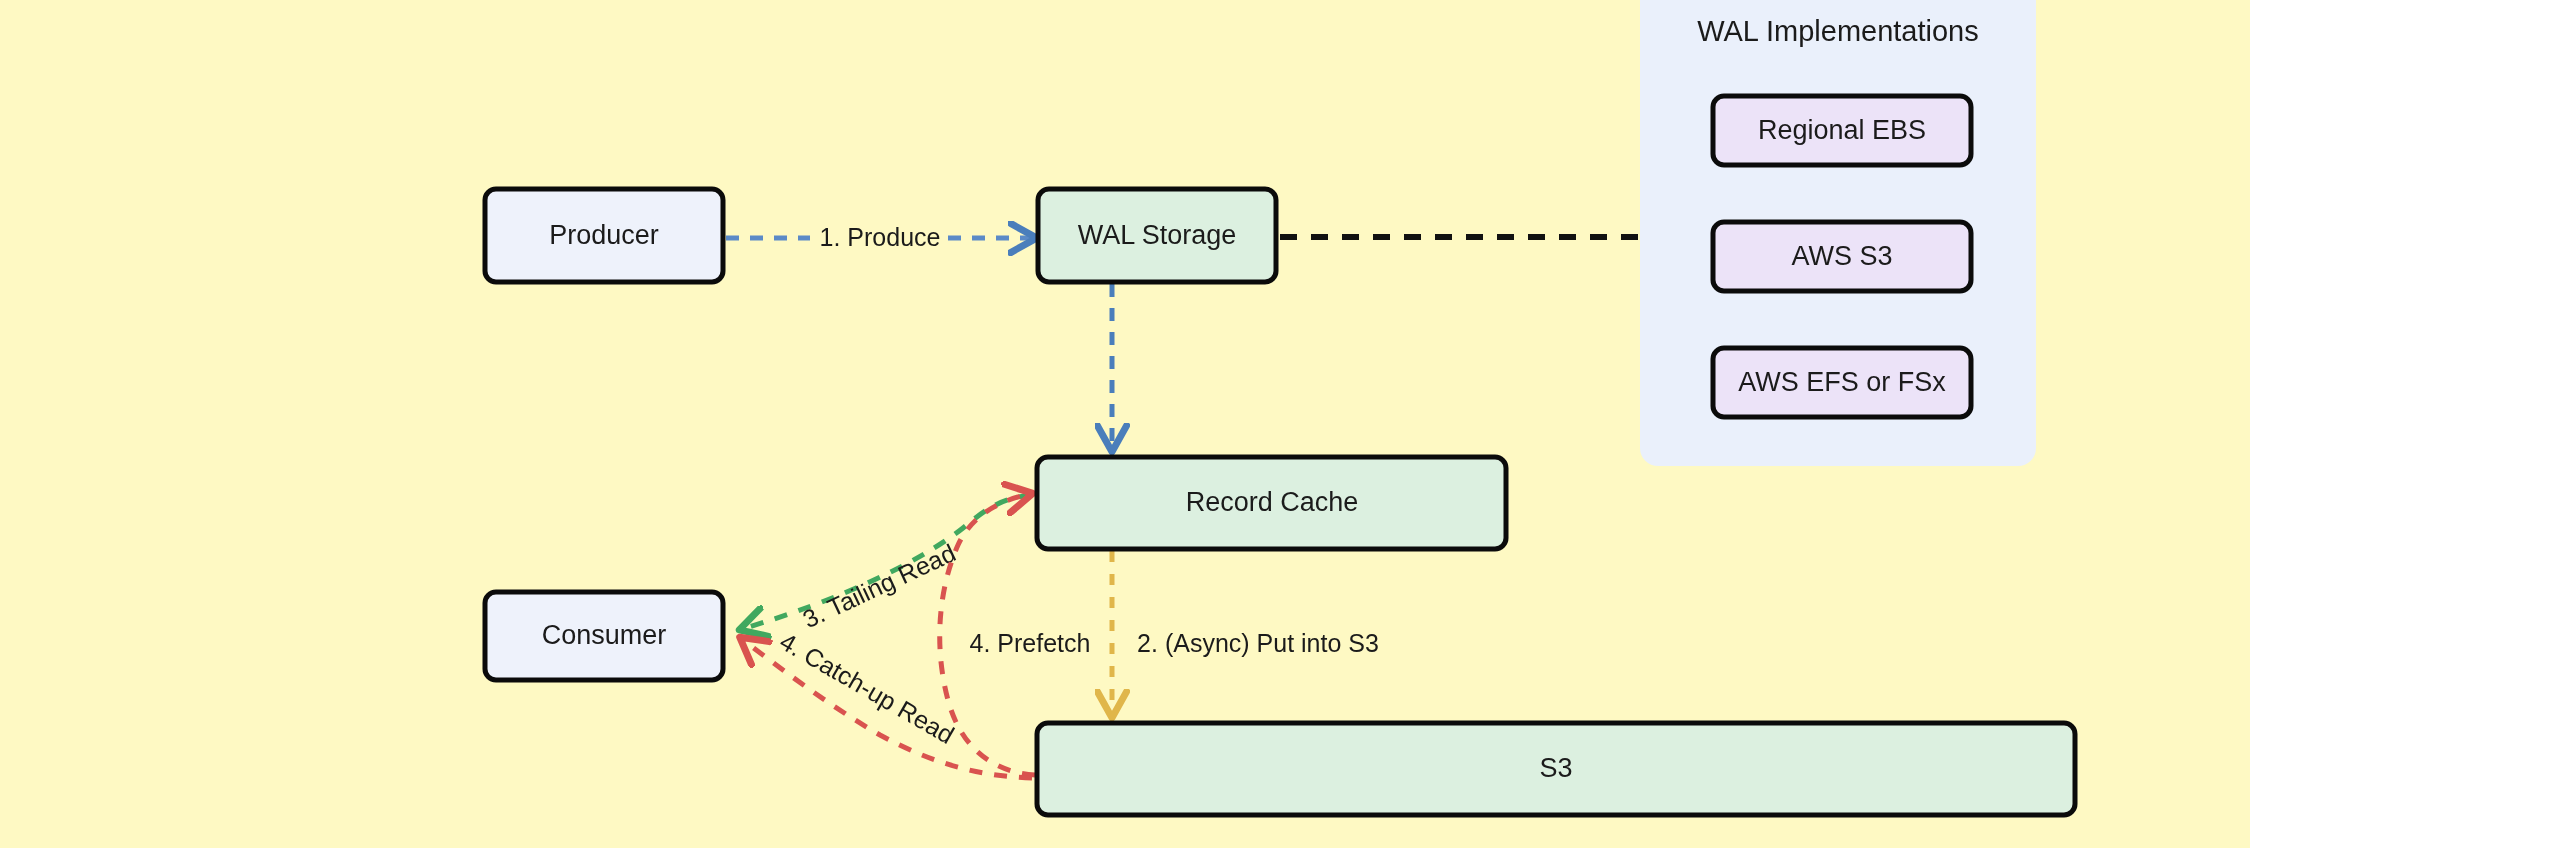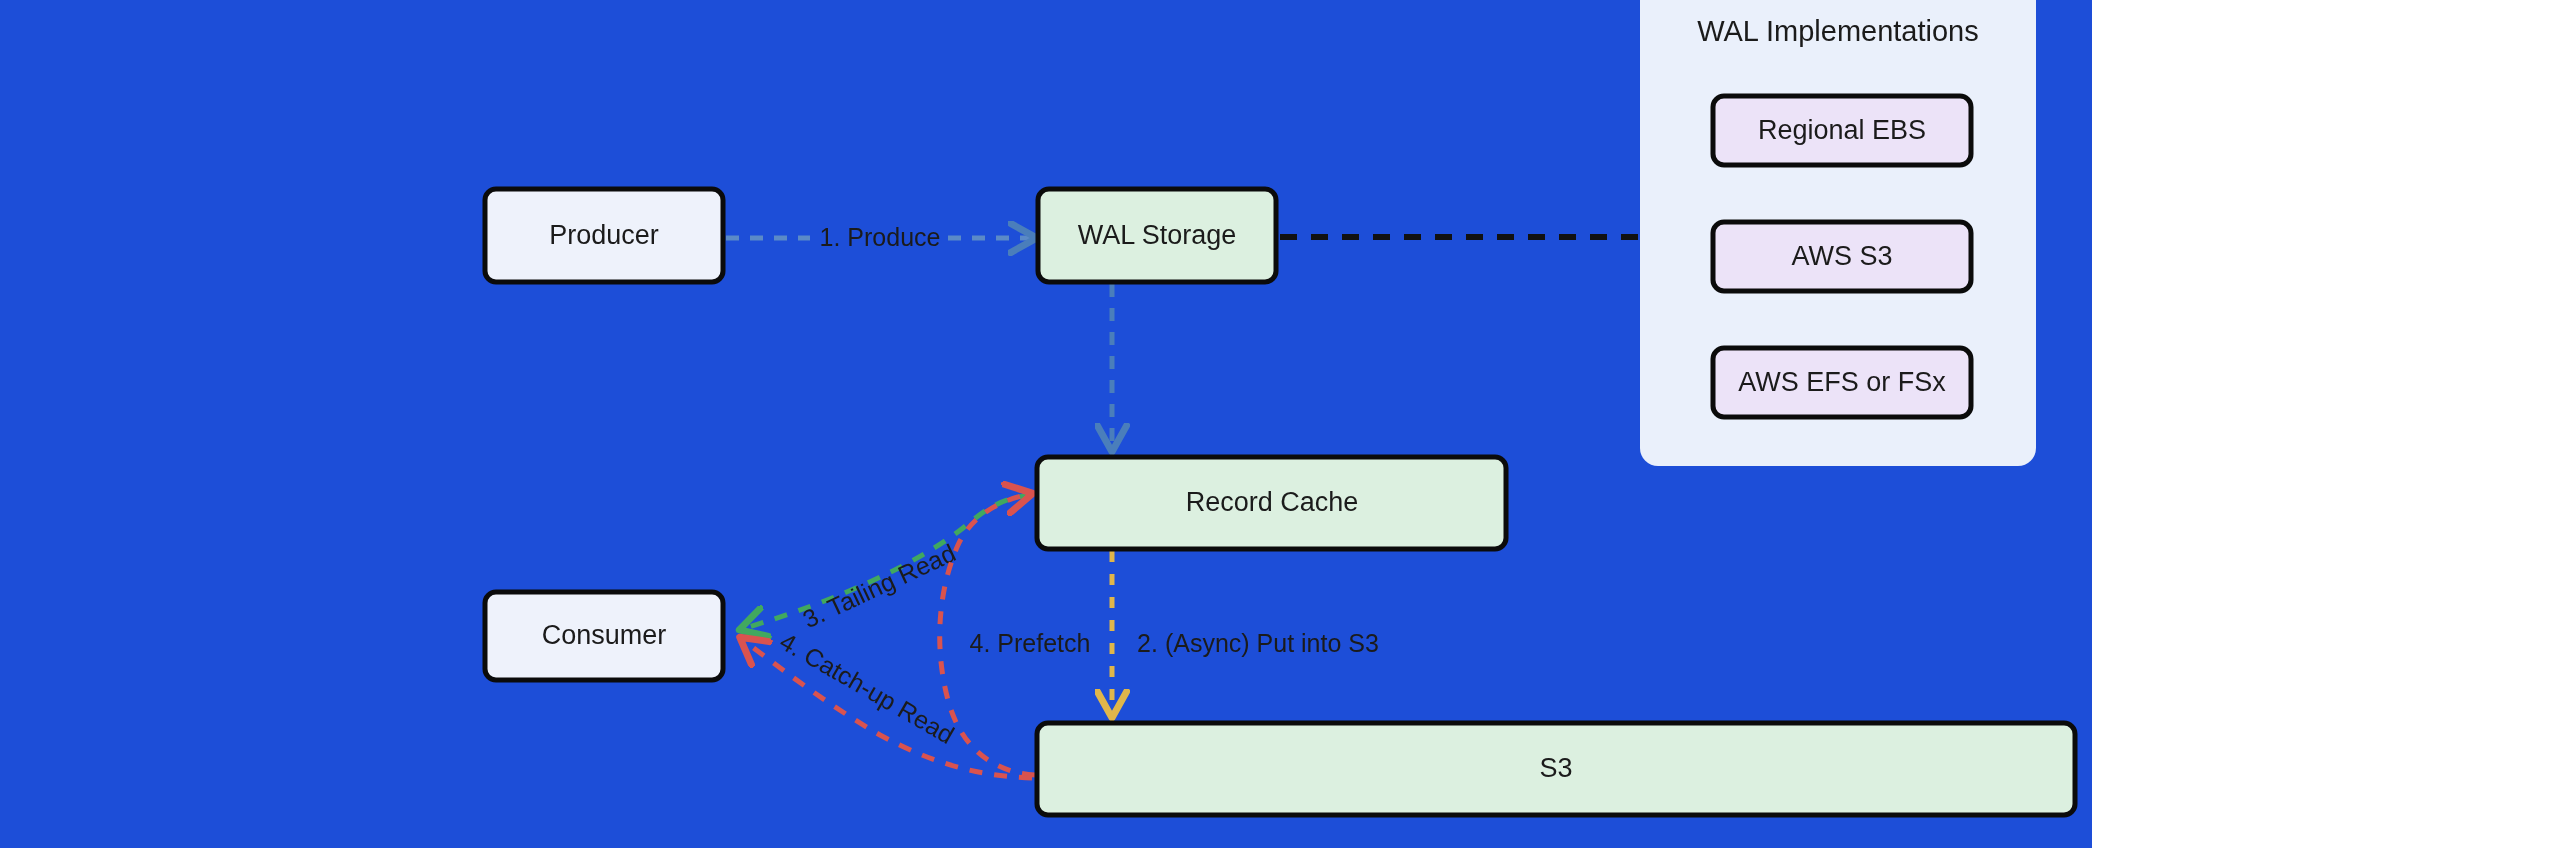--- a/index.html
+++ b/index.html
@@ -8,23 +8,23 @@
     background: #ffffff;
   }
   body {
     width: 2560px;
     height: 848px;
     overflow: hidden;
     font-family: "Liberation Sans", sans-serif;
   }
   #diagram-root {
     position: relative;
-    width: 2092px;
+    width: 2250px;
     height: 848px;
-    background: #1d4ed8;
+    background: #fef9c3;
   }
   svg.layer {
     position: absolute;
     top: 0;
     left: 0;
     width: 2560px;
     height: 848px;
   }
   .node-rect {
     stroke: #0b0b0b;

